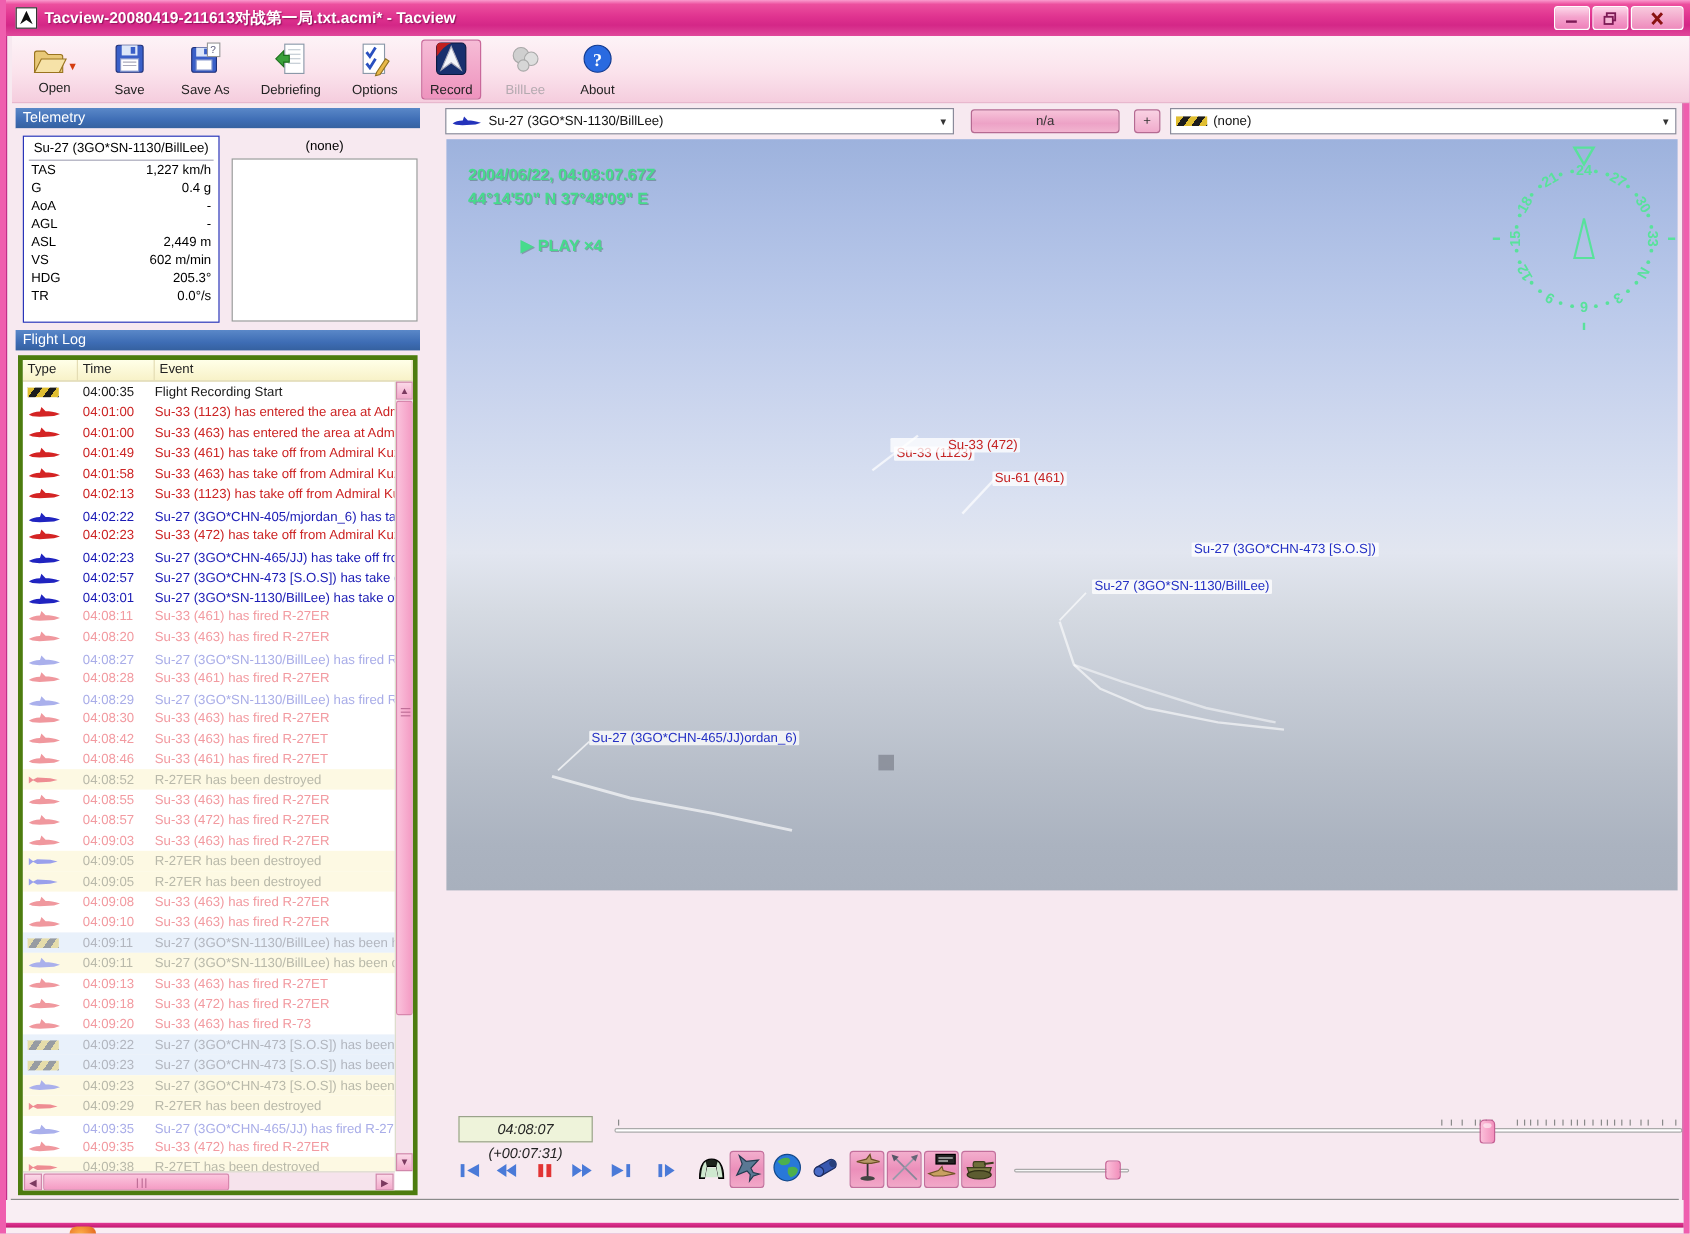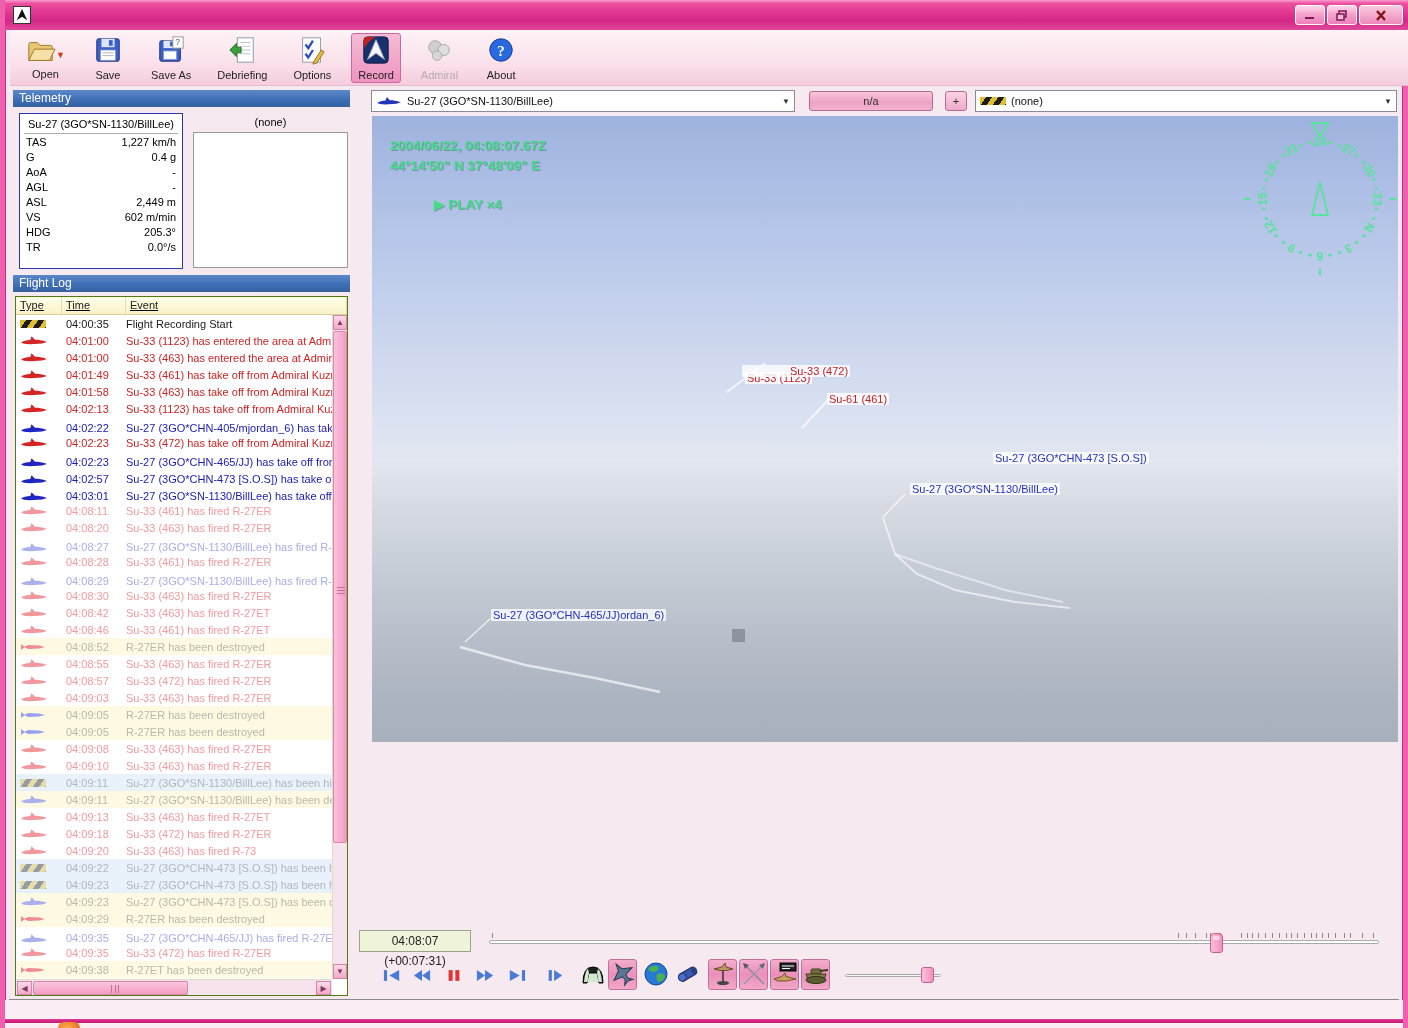--- a/index.html
+++ b/index.html
@@ -35,21 +35,21 @@
   
   .left-panel { position:absolute; left:8px; top:90px; width:337px; height:948px; }
   .section-header { height:17px; background:linear-gradient(180deg,#5a88c8,#3e6db5 60%,#35619f); color:#fff; font-size:12px; padding:1px 6px; }
   .telem-area { position:relative; height:168px; background:#f7e9f0; padding-top:6px; display:flex; }
   .telem-box { background:#fff; border:1px solid #2a35b8; width:164px; margin-left:6px; height:156px; padding:2px 4px; }
   .telem-title { text-align:center; font-size:11px; padding:2px 0 3px; border-bottom:1px solid #aab; }
   .telem-row { display:flex; justify-content:space-between; padding:1.5px 2px; }
   .telem-secondary { width:155px; margin-left:10px; }
   .telem-secondary .sec-title { text-align:center; padding:3px 0 4px; }
   .sec-box { border:1px solid #999; background:#fff; height:136px; }
-  .log-box { position:relative; height:700px; border:1px solid #4d7c0f; background:#fff; margin:4px 2px 0 2px; overflow:hidden;text-decoration:underline; }
+  .log-box { position:relative; height:700px; border:4px solid #4d7c0f; background:#fff; margin:4px 2px 0 2px; overflow:hidden; }
   .log-header { display:flex; height:18px; background:linear-gradient(180deg,#ffffe8,#f8f2c8); border-bottom:1px solid #d8d0a0; font-size:11px; color:#222; }
   .log-header > div { padding:2px 4px; border-right:1px solid #e4ddb4; }
   .col-type { width:46px; }
   .col-time { width:64px; }
   .col-event { flex:1; }
   .log-rows { position:absolute; left:0; top:18px; right:15px; bottom:16px; overflow:hidden; }
   .log-row { display:flex; height:17px; align-items:center; white-space:nowrap; }
   .log-row .col-type { display:flex; align-items:center; justify-content:flex-start; padding-left:4px; }
   .log-row .col-time { padding:0 4px; }
   .log-row .col-event { overflow:hidden; }
@@ -90,21 +90,21 @@
     background:linear-gradient(180deg,#9db2dd 0%,#abbde4 10%,#bac9ea 22%,#ccd6ee 36%,#dae1f1 48%,#e2e6f0 55%,#d5dae2 63%,#c6ccd6 73%,#b7bec9 84%,#abb3c0 94%,#a8b0bd 100%); overflow:hidden; }
   .scene-svg { position:absolute; inset:0; }
   .overlay-green { position:absolute; left:18px; top:20px; color:#46db8c; font-weight:bold; font-size:13.5px; text-shadow:1px 1px 0 rgba(40,80,60,.35); line-height:20px; }
   .overlay-play { position:absolute; left:18px; top:80px; color:#46db8c; font-weight:bold; font-size:13.5px; text-shadow:1px 1px 0 rgba(40,80,60,.35);padding-left:44px; }
   .scene-label { position:absolute; padding:0 2px; background:rgba(255,255,255,.78); font-size:11px; white-space:nowrap; border-radius:1px; }
   .scene-label.red { color:#c42222; }
   .scene-label.blue { color:#2430c4; }
   .gray-square { position:absolute; width:13px; height:13px; background:#868b96; opacity:.85; }
 
   
-  .timeline-row { position:absolute; left:351px; top:929px; width:1026px; height:26px; }
+  .timeline-row { position:absolute; left:374px; top:929px; width:1026px; height:26px;font-style:italic; }
   .time-display { position:absolute; left:3px; top:1px; width:112px; height:22px; background:#eef3da; border:1px solid #9aa28a; color:#222; font-size:12px; text-align:center; line-height:20px; }
   .tl-groove { position:absolute; left:133px; top:11px; width:890px; height:4px; background:#fff; border:1px solid #aaa; border-radius:2px; }
   .tl-tick { position:absolute; top:-8px; width:1px; height:5px; background:#8a8a8a; }
   .tl-handle { position:absolute; top:-8px; width:13px; height:20px; margin-left:-6px;
     background:linear-gradient(90deg,#fbc0da,#f290bc); border:1px solid #c45f93; border-radius:4px 4px 3px 3px; }
   .tl-handle::before { content:""; position:absolute; left:2px; right:2px; top:2px; height:4px; background:rgba(255,255,255,.55); border-radius:2px; }
 
   
   .controls-row { position:absolute; left:367px; top:957px; width:1026px; height:40px; }
   .pb-btn { position:absolute; top:6px; width:24px; height:24px; display:flex; align-items:center; justify-content:center; }
@@ -127,20 +127,21 @@
 <body>
 
 <div class="window">
 
   <div class="titlebar">
     <div class="app-icon">
       <svg viewBox="0 0 16 16">
           <path d="M8 1 L14 14 L8 10 L2 14 Z" fill="#111"></path>
         </svg>
     </div>
+    <span class="title-text">Tacview-20080419-211613对战第一局.txt.acmi* - Tacview</span>
     <div class="win-controls">
       <div class="win-btn">
           <svg width="12" height="10">
             <rect x="1" y="7" width="9" height="2" fill="#7c1a55"></rect>
           </svg>
         </div>
       <div class="win-btn">
           <svg width="12" height="11">
             <rect x="3" y="1" width="7" height="6" fill="none" stroke="#7c1a55" stroke-width="1.5"></rect>
             <rect x="1" y="4" width="7" height="6" fill="#f4b6d4" stroke="#7c1a55" stroke-width="1.5"></rect>
@@ -212,21 +213,21 @@
             <path d="M16 5 L25 26 L16 19.5 L7 26 Z" fill="#f4f6fa" stroke="#aab"></path>
           </svg></span>
         <span class="tb-label">Record</span>
       </div>
       <div class="tb-btn disabled">
         <span><svg viewBox="0 0 32 32">
             <circle cx="12" cy="13" r="7" fill="#cfcfcf" stroke="#a8a8a8"></circle>
             <circle cx="21" cy="16" r="6" fill="#dedede" stroke="#a8a8a8"></circle>
             <circle cx="14" cy="22" r="5" fill="#d6d6d6" stroke="#a8a8a8"></circle>
           </svg></span>
-        <span class="tb-label">Admiral</span>
+        <span class="tb-label">BillLee</span>
       </div>
       <div class="tb-btn">
         <span><svg viewBox="0 0 32 32">
             <circle cx="16" cy="16" r="12" fill="#2a6ae0" stroke="#123a90"></circle>
             <text x="16" y="22" font-size="16" font-weight="bold" fill="#fff" text-anchor="middle" font-family="Liberation Serif, serif">?</text>
           </svg></span>
         <span class="tb-label">About</span>
       </div>
     </div>
 

